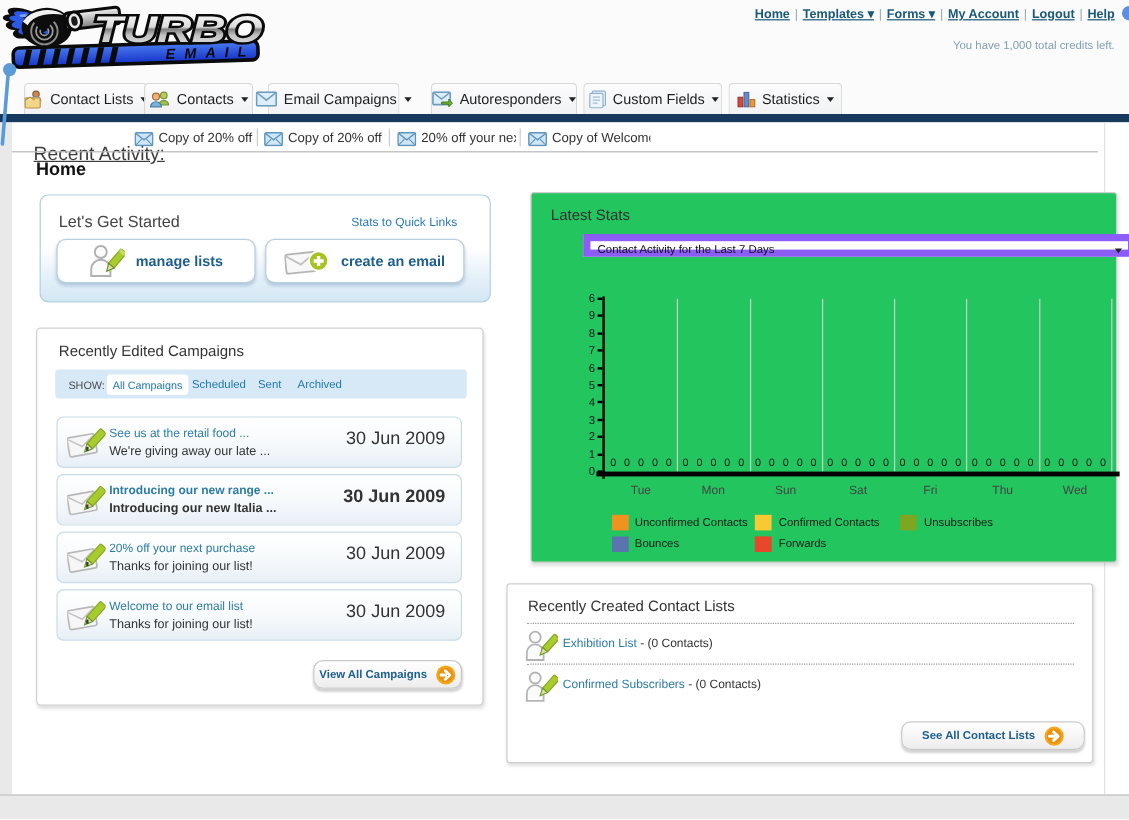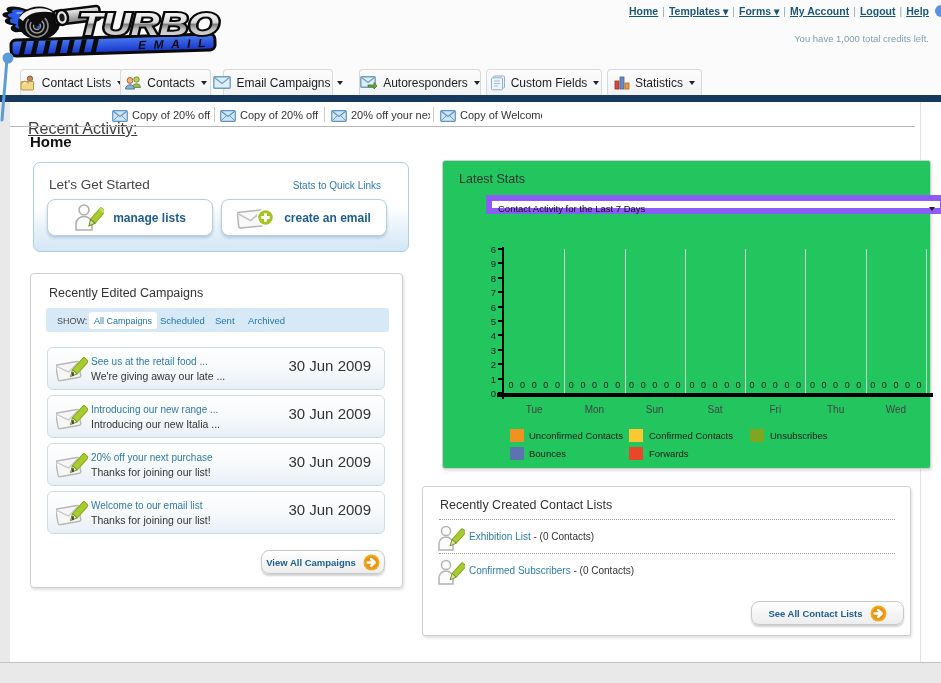--- a/index.html
+++ b/index.html
@@ -274,21 +274,21 @@
               <rect x="19" y="2" width="6.4" height="17" rx="1" fill="#a8cc2e" stroke="#85a81e" stroke-width="1"></rect>
               <path d="M19,19 L25.4,19 L22.2,25.5 Z" fill="#ead9a5" stroke="#649b27" stroke-width="0.9"></path>
               <path d="M21,20.8 L23.4,23.3" stroke="#3d3d3d" stroke-width="2"></path>
             </g>
 </svg>
         </span>
         <div class="abs t">See us at the retail food ...</div>
         <div class="abs s">We're giving away our late ...</div>
         <div class="abs d">30 Jun 2009</div>
       </div>
-    <div class="abs citem" style="top:121px;">
+    <div class="abs citem" style="top:121px;font-weight:bold;">
         <span class="abs" style="left:8px;top:6px;">
           <svg width="32" height="32" viewBox="0 0 32 32" style="display:block">
 <g transform="rotate(-10 13 18)">
 <rect x="1" y="9" width="23" height="16" rx="1.5" fill="#f6f6f6" stroke="#b8b8b8" stroke-width="1.4"></rect>
 <path d="M2,10.5 L12.5,18 L23,10.5" fill="none" stroke="#c4c4c4" stroke-width="1.3"></path>
 </g>
 <g transform="rotate(42 22 14)">
               <rect x="19" y="2" width="6.4" height="17" rx="1" fill="#a8cc2e" stroke="#85a81e" stroke-width="1"></rect>
               <path d="M19,19 L25.4,19 L22.2,25.5 Z" fill="#ead9a5" stroke="#649b27" stroke-width="0.9"></path>
               <path d="M21,20.8 L23.4,23.3" stroke="#3d3d3d" stroke-width="2"></path>

